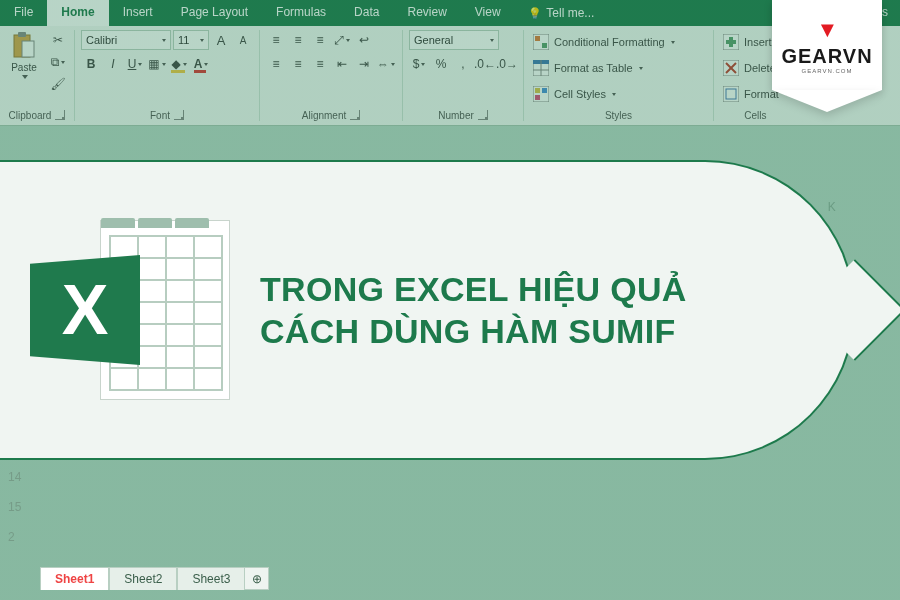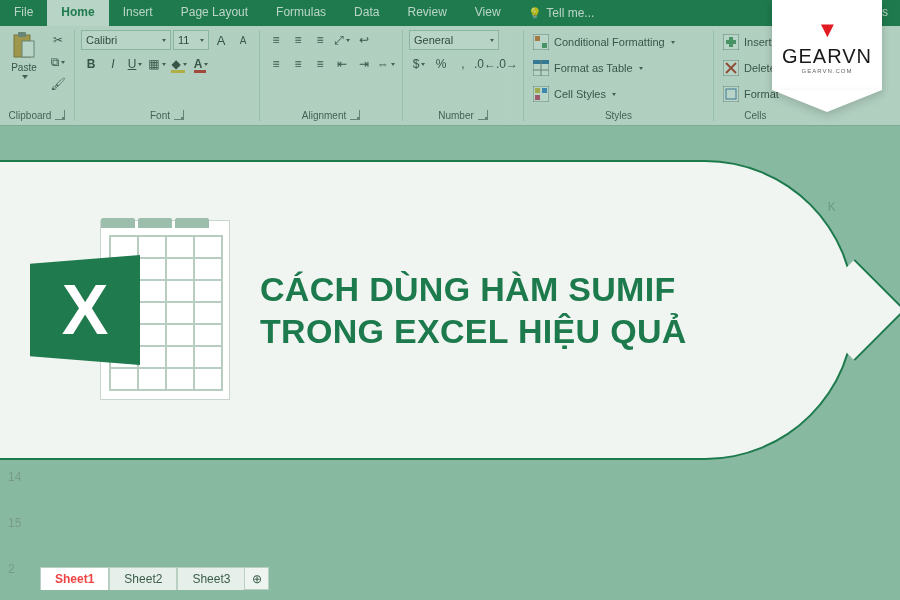--- a/index.html
+++ b/index.html
@@ -158,32 +158,32 @@
     box-shadow:0 3px 8px rgba(0,0,0,.2);
   }
   .brand::after{
     content:""; position:absolute; left:0; bottom:-22px;
     border-left:55px solid transparent;
     border-right:55px solid transparent;
     border-top:22px solid #fff;
     filter: drop-shadow(0 4px 4px rgba(0,0,0,.15));
   }
   .brand-top{ color:#e31b23; font-size:22px; font-weight:900; letter-spacing:-1px;}
-  .brand-bot{ color:#1a1a1a; font-size:20px; font-weight:400; letter-spacing:1px;}
+  .brand-bot{ color:#1a1a1a; font-size:20px; font-weight:700; letter-spacing:1px;}
   .brand-sub{ color:#666; font-size:6px; letter-spacing:1px; margin-top:-2px;}
 
   
   .colhdrs{
     position:absolute; top:200px; left:30px; right:30px;
     display:flex; color:#6b8a78; font-size:12px; pointer-events:none; opacity:.55;
   }
   .colhdrs span{ flex:1; text-align:center;}
   .rownums{
     position:absolute; left:8px; top:470px; color:#6b8a78; font-size:12px; opacity:.6;
-    display:flex; flex-direction:column; gap:32px;
+    display:flex; flex-direction:column; gap:16px;
   }
   .sheet-tabs{
     position:absolute; left:40px; bottom:10px;
     display:flex; gap:0; font-size:12px; color:#3a5e4a;
   }
   .sheet-tabs .sh{
     padding:4px 14px; background:#e6efe9; border:1px solid #b8cfc2; border-bottom:none;
     cursor:pointer;
   }
   .sheet-tabs .sh.active{ background:#fff; color:#ef4444; font-weight:600;}
@@ -505,22 +505,22 @@
           <div class="gl-col" style="left:56px"></div>
           <div class="gl-col" style="left:84px"></div>
           <div class="gl-col" style="left:112px"></div>
       </div>
     </div>
     <div class="xbadge">
         <span>X</span>
       </div>
   </div>
   <div class="headline">
+    <div>TRONG EXCEL HIỆU QUẢ</div>
     <div>CÁCH DÙNG HÀM SUMIF</div>
-    <div>TRONG EXCEL HIỆU QUẢ</div>
   </div>
 </div>
 
 <div class="rownums">
   <span>14</span>
   <span>15</span>
   <span>2</span>
 </div>
 <div class="sheet-tabs">
   <div class="sh active">Sheet1</div>

